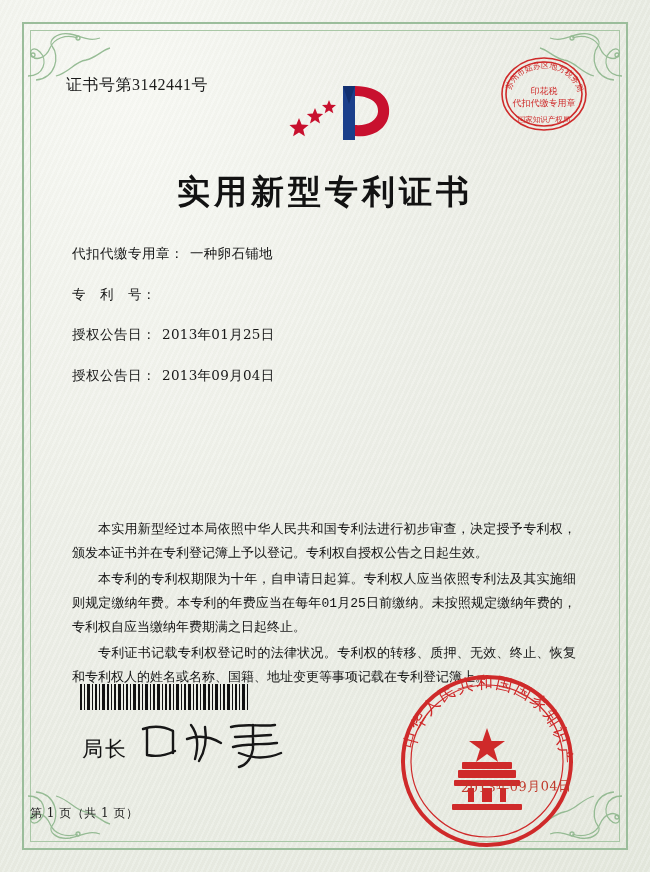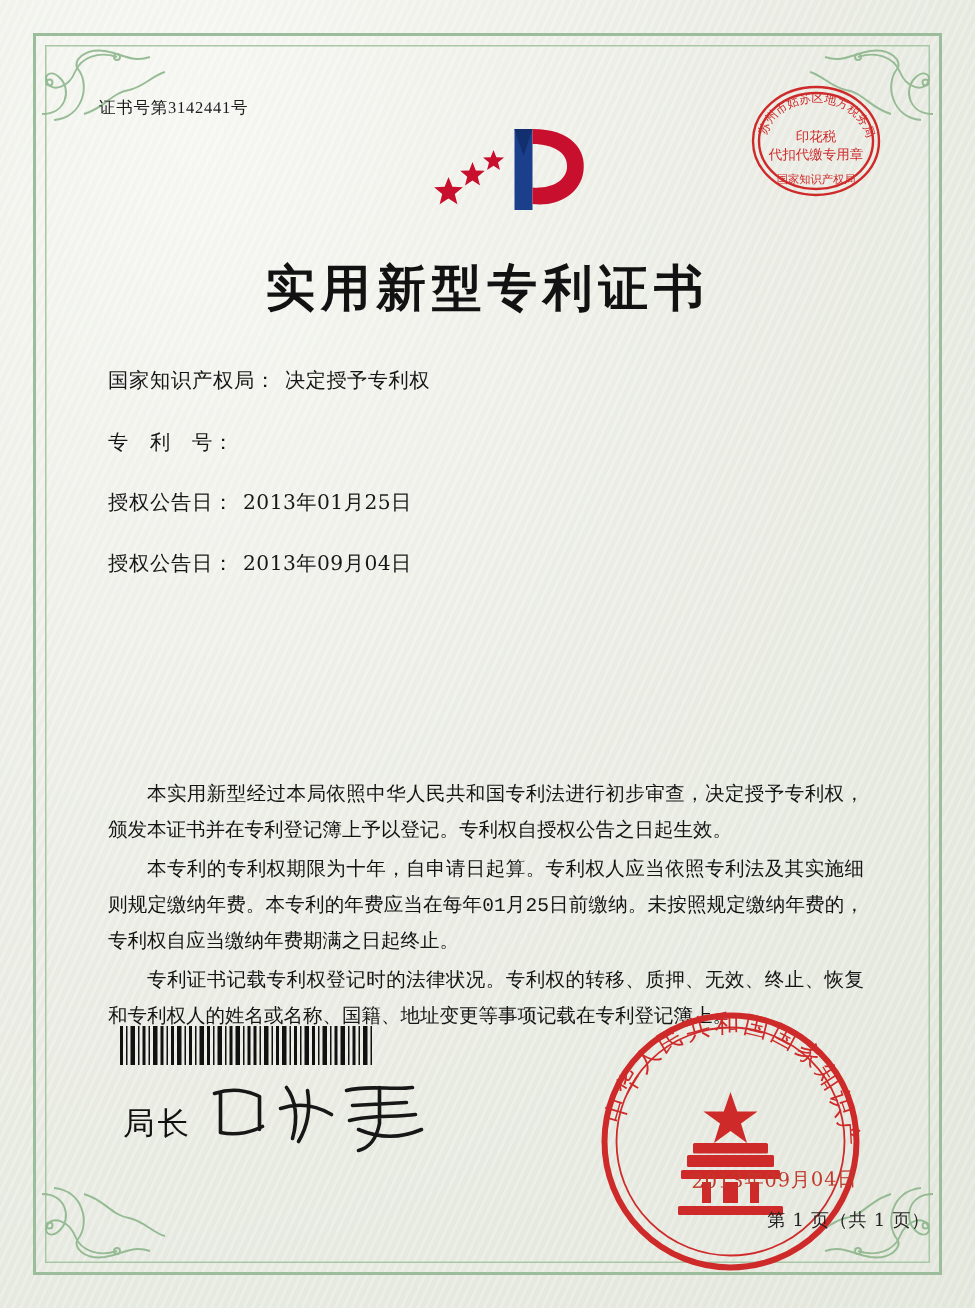--- a/index.html
+++ b/index.html
@@ -35,22 +35,22 @@
   }
   .corner svg{width:100%;height:100%;display:block;}
   .c-tl{left:26px;top:26px;}
   .c-tr{right:26px;top:26px;transform:scaleX(-1);}
   .c-bl{left:26px;bottom:26px;transform:scaleY(-1);}
   .c-br{right:26px;bottom:26px;transform:scale(-1,-1);}
 
   .content{position:absolute;left:30px;top:30px;right:30px;bottom:30px;}
 
   .cert-no{
-    position:absolute;left:36px;top:34px;
-    font-size:11px;color:#1b1b1b;letter-spacing:.5px;
+    position:absolute;left:36px;top:45px;
+    font-size:16px;color:#1b1b1b;letter-spacing:.5px;
     font-family:"Liberation Serif","DejaVu Serif",serif;
   }
 
   
   .logo{position:absolute;left:255px;top:48px;width:110px;height:70px;}
   .logo svg{width:100%;height:100%;}
 
   
   .top-seal{
     position:absolute;right:30px;top:18px;width:92px;height:92px;
@@ -105,21 +105,21 @@
   }
   .big-seal svg{width:100%;height:100%;}
   .seal-date{
     position:absolute;right:48px;top:748px;
     font-size:13px;color:#c0392b;letter-spacing:.5px;
     font-family:"DejaVu Serif","Liberation Serif",serif;
     transform:rotate(-1deg);
   }
 
   .footer{
-    position:absolute;left:0;right:0;bottom:20px;text-align:right;
+    position:absolute;left:0;right:0;bottom:20px;text-align:left;
     font-size:12px;color:#222;letter-spacing:.5px;
     font-family:"DejaVu Serif","Liberation Serif",serif;
   }
 </style>
 </head>
 <body>
 
 <div class="page">
   <div class="texture"></div>
   <div class="border-outer"></div>
@@ -195,22 +195,22 @@
         <text x="46" y="46" font-size="9" fill="#cf2a2a" text-anchor="middle" font-family="DejaVu Serif, serif">印花税</text>
         <text x="46" y="58" font-size="9" fill="#cf2a2a" text-anchor="middle" font-family="DejaVu Serif, serif">代扣代缴专用章</text>
         <text x="46" y="74" font-size="7.5" fill="#cf2a2a" text-anchor="middle" font-family="DejaVu Serif, serif">国家知识产权局</text>
       </svg>
     </div>
 
     <div class="title">实用新型专利证书</div>
 
     <div class="fields">
       <div class="field">
-        <span class="lbl">国家知识产权局：</span>
-        <span class="val">决定授予专利权</span>
+        <span class="lbl">代扣代缴专用章：</span>
+        <span class="val">一种卵石铺地</span>
       </div>
       <div class="field">
         <span class="lbl">专　利　号：</span>
       </div>
       <div class="field">
         <span class="lbl">授权公告日：</span>
         <span class="val">2013年01月25日</span>
       </div>
       <div class="field">
         <span class="lbl">授权公告日：</span>

